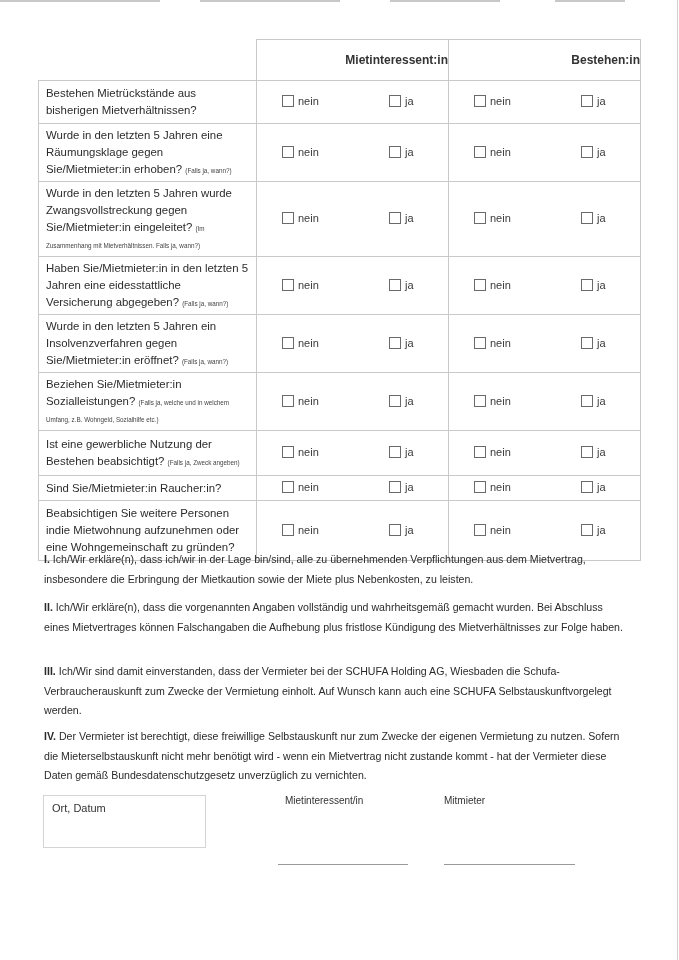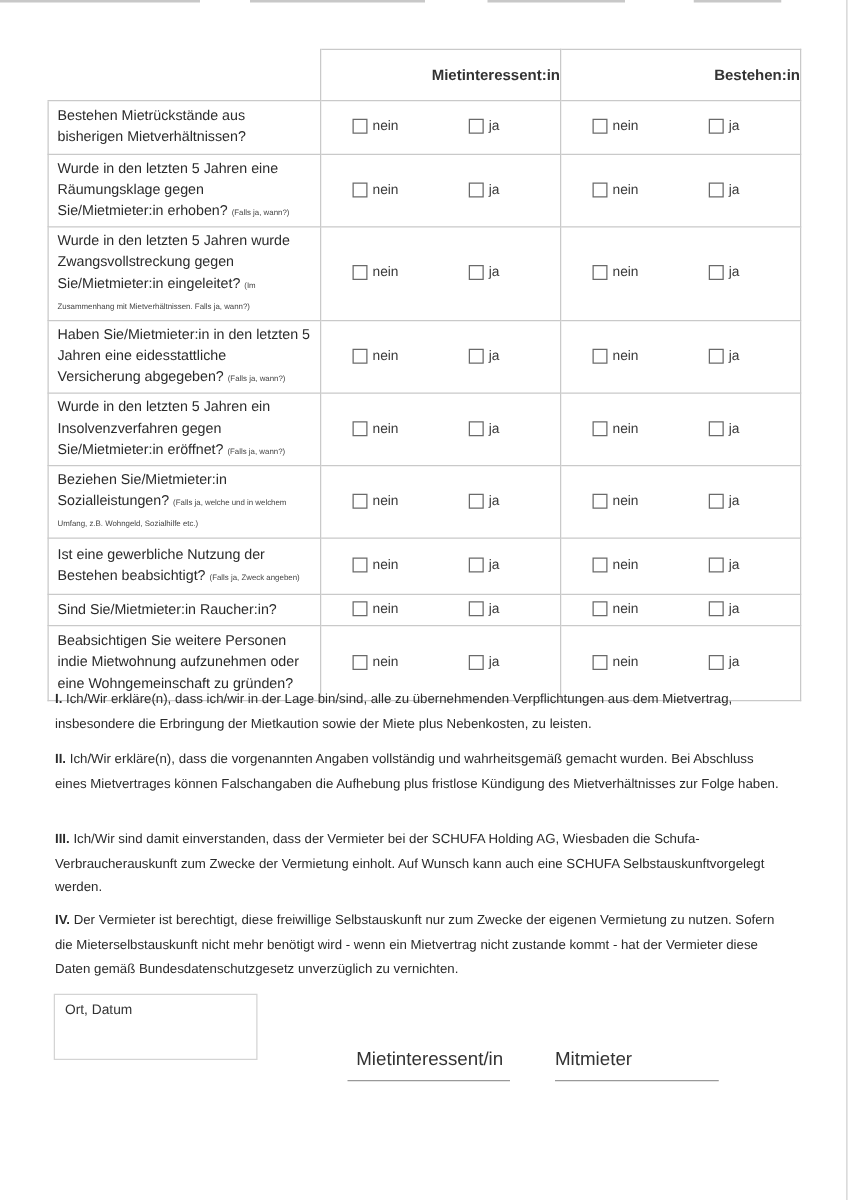--- a/index.html
+++ b/index.html
@@ -15,28 +15,28 @@
   table.q th { height: 41px; font-size: 12px; font-weight: bold; color: #333; text-align: right; vertical-align: middle; }
   table.q th.blank { border-top: none; border-left: none; }
   table.q td.qtext { width: 218px; padding: 3px 6px 3px 7px; font-size: 11.4px; line-height: 17px; vertical-align: middle; color: #2b2b2b; }
   table.q td.qtext .note { font-size: 6.3px; line-height: 9px; color: #444; }
   table.q td.opt { width: 192px; vertical-align: middle; }
   .optwrap { position: relative; height: 16px; }
   .cb { position: absolute; top: 1px; display: flex; align-items: center; gap: 4px; cursor: pointer; }
   .cb .box { width: 12px; height: 12px; border: 1px solid #6a6a6a; background: #fff; display: inline-block; }
   .cb .lbl { font-size: 11px; color: #3a3a3a; }
   .cb.nein { left: 25px; justify-content: center; }
-  .cb.ja { left: 118px; }
+  .cb.ja { left: 132px; }
 
   .decl { position: absolute; left: 44px; width: 586px; font-size: 10.6px; line-height: 19.5px; color: #2a2a2a; }
   .decl b { font-weight: bold; }
 
   .ort-box { position: absolute; left: 43px; top: 795px; width: 163px; height: 53px; border: 1px solid #d4d4d4; }
   .ort-box span { position: absolute; left: 8px; top: 6px; font-size: 11px; color: #333; }
-  .sig-label { position: absolute; top: 795px; font-size: 15px; color: #333; margin-top: 44px; }
+  .sig-label { position: absolute; top: 795px; font-size: 10px; color: #333; }
   .sig-line { position: absolute; top: 864px; height: 1px; background: #999; }
 </style>
 </head>
 <body>
 
 <div class="scan-top">
   <span style="left:0;width:160px"></span>
   <span style="left:200px;width:140px"></span>
   <span style="left:390px;width:110px"></span>
   <span style="left:555px;width:70px"></span>

